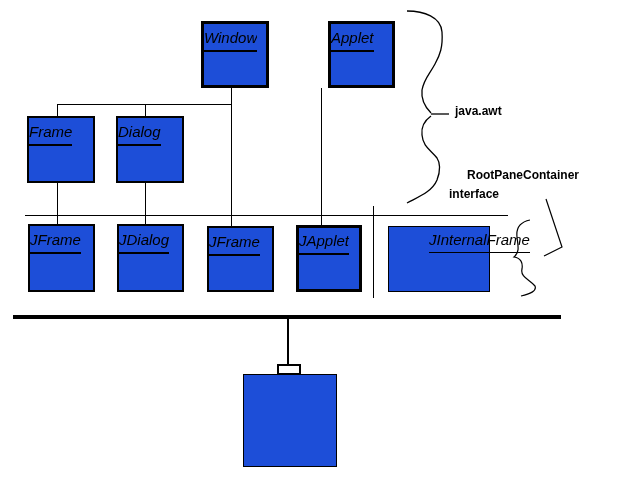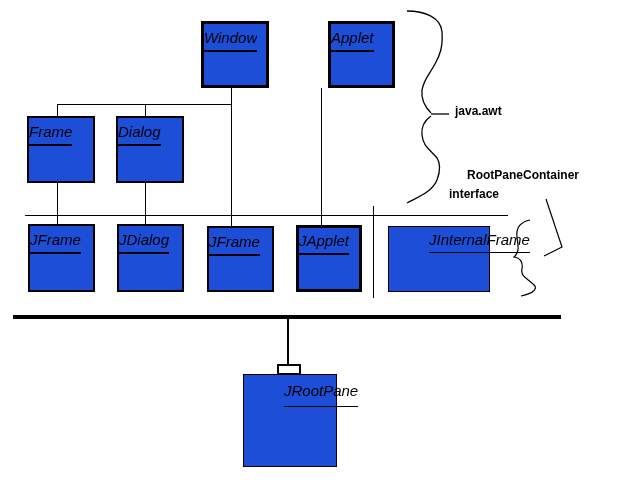--- a/index.html
+++ b/index.html
@@ -97,21 +97,20 @@
   </div>
   <div class="box b3" style="left:296px; top:225px; width:66px; height:67px;">
     <div class="label" style="height:25px;">JApplet</div>
     <div class="body"></div>
   </div>
   <div class="box b1" style="left:388px; top:226px; width:102px; height:66px;">
     <div class="label" style="height:25px;">JInternalFrame</div>
     <div class="body"></div>
   </div>
   <div class="box b1" style="left:243px; top:374px; width:94px; height:93px;">
-    <div class="label" style="height:31px;">JRootPane</div>
     <div class="body"></div>
   </div>
 
   <svg id="overlay" width="629" height="484" viewBox="0 0 629 484">
     <path d="M 407 11 C 424 11 441 17 442 32 C 443 47 440 55 435 64 C 429 75 424 79 422 90 C 421 99 424 106 431 113" fill="none" stroke="#000" stroke-width="1.3"></path>
     <path d="M 431 114 L 449 114" fill="none" stroke="#000" stroke-width="1.3"></path>
     <path d="M 431 116 C 424 121 421 127 422 135 C 423 147 431 150 437 158 C 441 164 440 172 437 180 C 432 192 418 197 407 203" fill="none" stroke="#000" stroke-width="1.3"></path>
     <path d="M 530 220 C 520 222 516 228 517 237 C 518 246 520 252 514 257 C 521 258 523 263 522 269 C 520 277 530 280 535 286 C 537 291 530 294 521 296" fill="none" stroke="#000" stroke-width="1.2"></path>
     <path d="M 546 199 L 562 247 L 544 256" fill="none" stroke="#000" stroke-width="1.2"></path>
   </svg>

